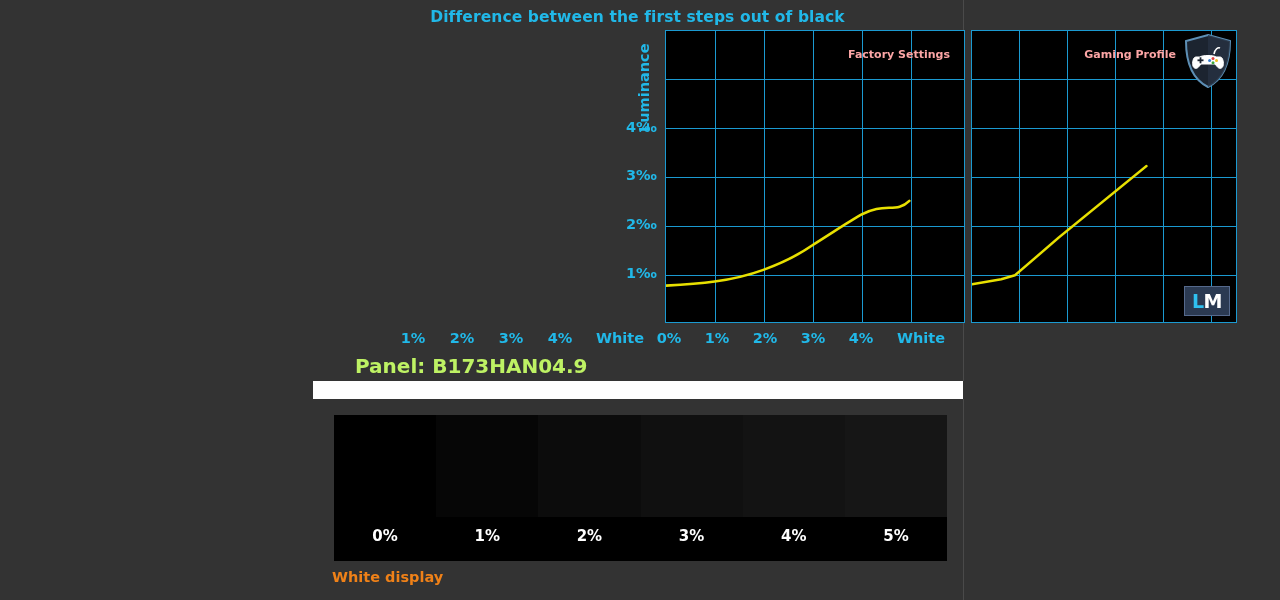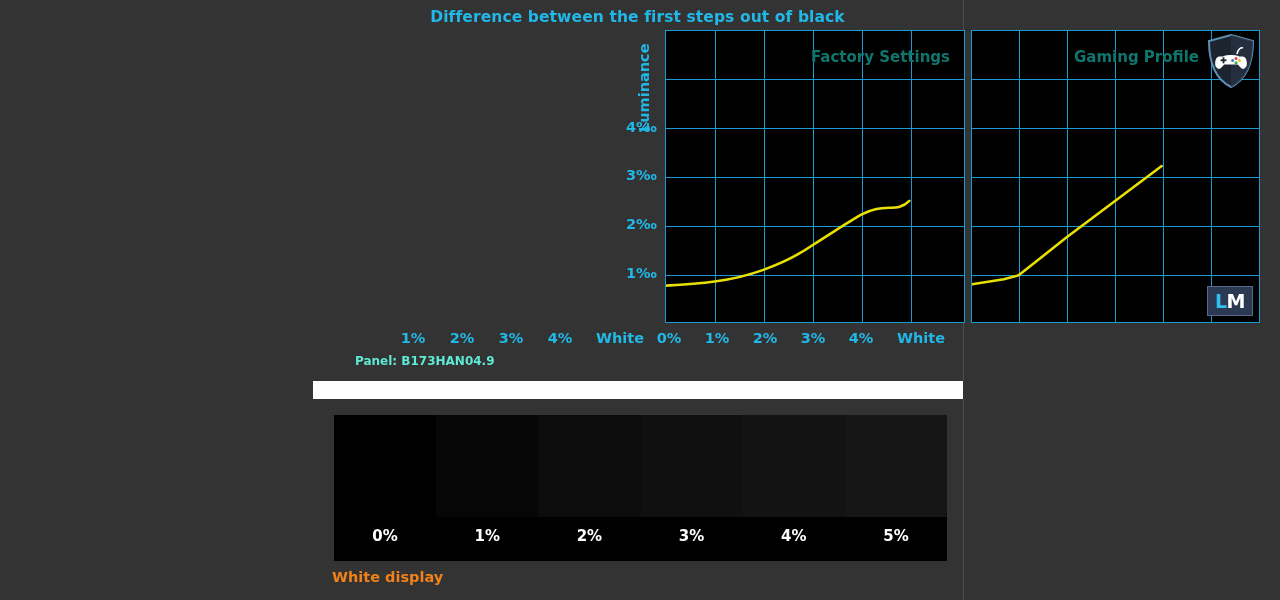--- a/index.html
+++ b/index.html
@@ -72,34 +72,34 @@
   .plot {
     position: absolute;
     top: 30px;
     height: 293px;
     background: #000000;
     border: 1px solid #1b9ad1;
     box-sizing: border-box;
     overflow: hidden;
   }
   .plot-left  { left: 354px; width: 300px; }
-  .plot-right { left: 660px; width: 289px; }
+  .plot-right { left: 660px; width: 266px; }
 
   .gridline-v, .gridline-h {
     position: absolute;
     background: #1b9ad1;
   }
   .gridline-v { width: 1px; top: 0; bottom: 0; }
   .gridline-h { height: 1px; left: 0; right: 0; }
 
   .plot-caption {
     position: absolute;
     top: 17px;
-    color: #0f766e;
-    font-size: 15px;
+    color: #fca5a5;
+    font-size: 11px;
     font-weight: 600;
     white-space: nowrap;
   }
   .caption-left  { right: 14px; }
   .caption-right { right: 60px; }
 
   .curve-svg {
     position: absolute;
     left: 0; top: 0;
     width: 100%;
@@ -144,22 +144,22 @@
     text-align: center;
     white-space: nowrap;
     top: 330px;
     transform: translateX(-50%);
   }
 
   .panel-note {
     position: absolute;
     left: 44px;
     top: 354px;
-    color: #5eead4;
-    font-size: 12px;
+    color: #bef264;
+    font-size: 20px;
     font-weight: bold;
   }
 
   
   .separator {
     position: absolute;
     left: 313px;
     top: 381px;
     width: 650px;
     height: 18px;

